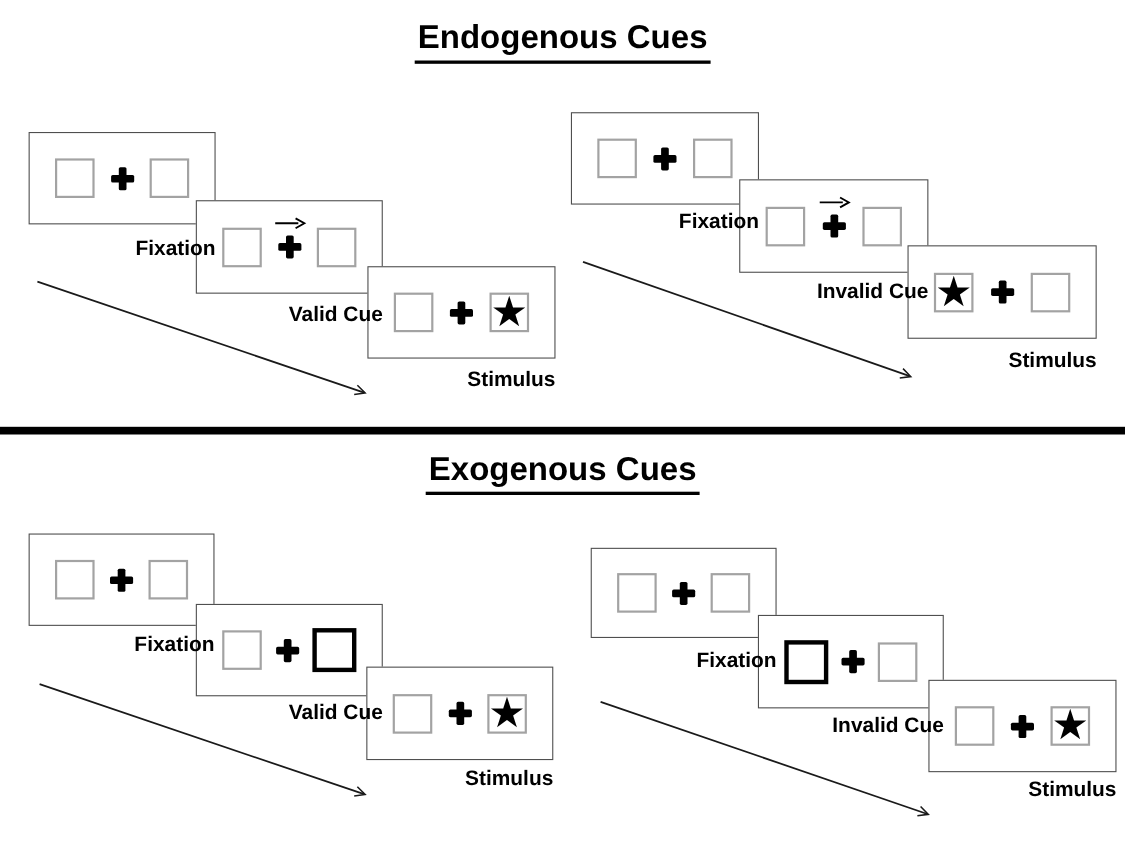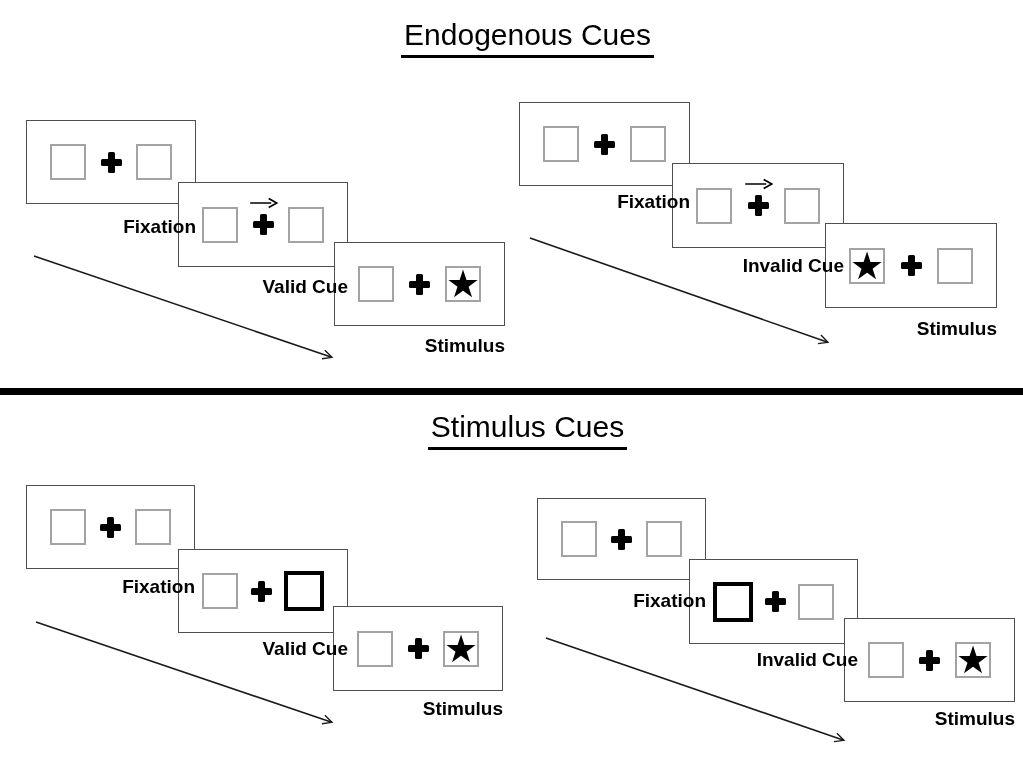--- a/index.html
+++ b/index.html
@@ -18,21 +18,21 @@
   .bold-box{width:40px;height:40px;border:4px solid #000;}
   .centercol{position:relative;display:flex;align-items:center;justify-content:center;}
   .plus{position:relative;width:21px;height:21px;flex:0 0 auto;}
   .plus::before{content:"";position:absolute;left:0;top:7px;width:21px;height:7px;background:#000;border-radius:1.5px;}
   .plus::after{content:"";position:absolute;top:0;left:7px;width:7px;height:21px;background:#000;border-radius:1.5px;}
   .cuearrow{position:absolute;left:50%;top:-18px;transform:translateX(-46%);}
   .star{font-size:38px;line-height:1;color:#000;}
   .seq-label{position:absolute;font-weight:700;font-size:19px;text-align:right;z-index:6;}
   .title-row{position:absolute;left:0;width:100%;text-align:center;z-index:2;}
   .title{
-    display:inline-block;position:relative;left:16px;font-weight:400;font-size:30px;
+    display:inline-block;position:relative;left:0;font-weight:700;font-size:30px;
     line-height:1.15;border-bottom:3px solid #000;padding:0 3px 2px;
   }
   .divider{position:absolute;left:0;top:388px;width:1023px;height:7px;background:#000;}
   .tarrow{position:absolute;z-index:0;}
 </style>
 </head>
 <body>
 
 <div class="title-row" style="top:18px">
   <span class="title">Endogenous Cues</span>
@@ -113,21 +113,21 @@
 </div>
 <div class="seq-label" style="left:825px;top:318px;width:172px">Stimulus</div>
 
 <svg class="tarrow" style="left:525px;top:232px" width="312" height="118">
   <line x1="5" y1="6" x2="302" y2="110" stroke="#1a1a1a" stroke-width="1.6" marker-end="url(#ah)"></line>
 </svg>
 
 <div class="divider"></div>
 
 <div class="title-row" style="top:410px">
-  <span class="title">Stimulus Cues</span>
+  <span class="title">Exogenous Cues</span>
 </div>
 
 <div class="panel" style="left:26px;top:485px;width:169px;height:84px;z-index:1">
   <div class="box"></div>
   <div class="centercol">
     <div class="plus"></div>
   </div>
   <div class="box"></div>
 </div>
 <div class="seq-label" style="left:26px;top:576px;width:169px">Fixation</div>

